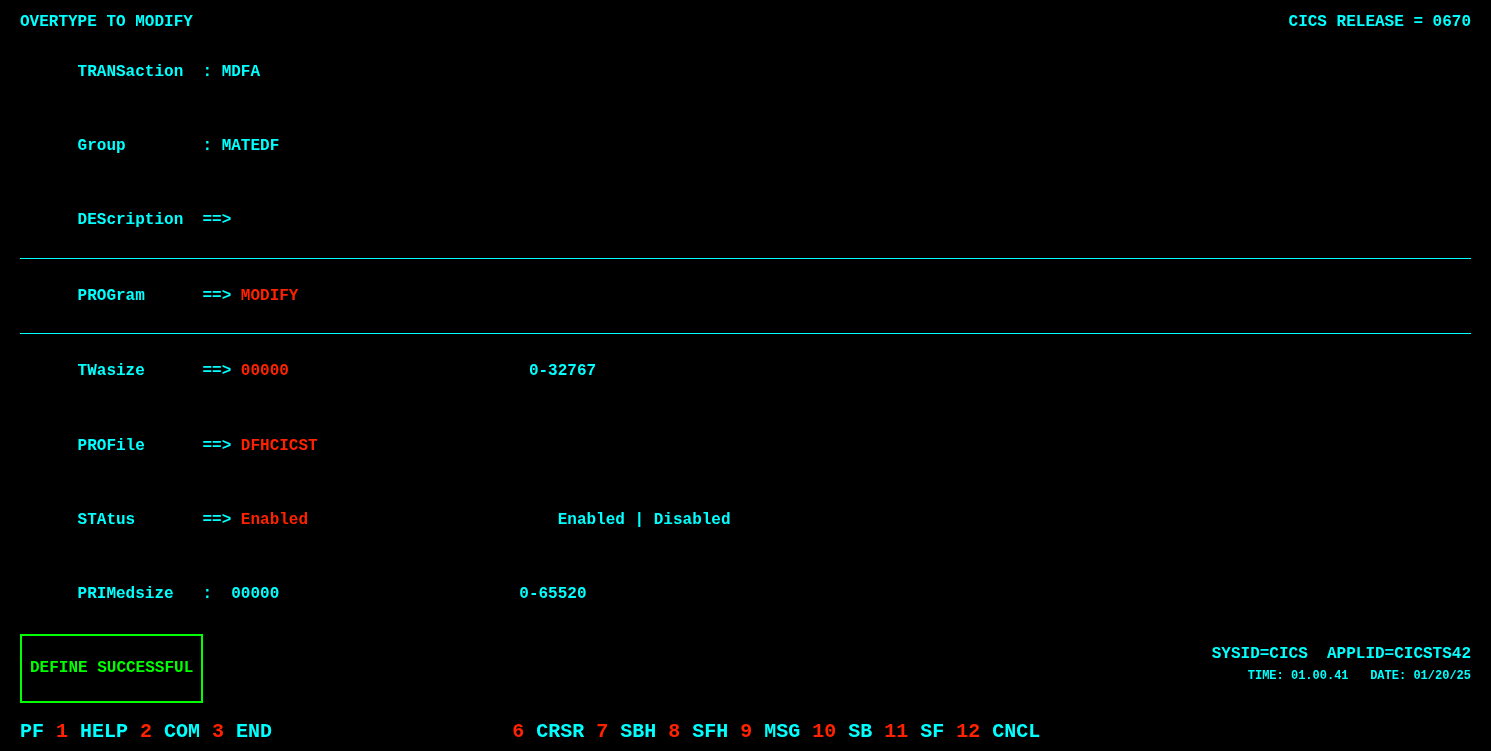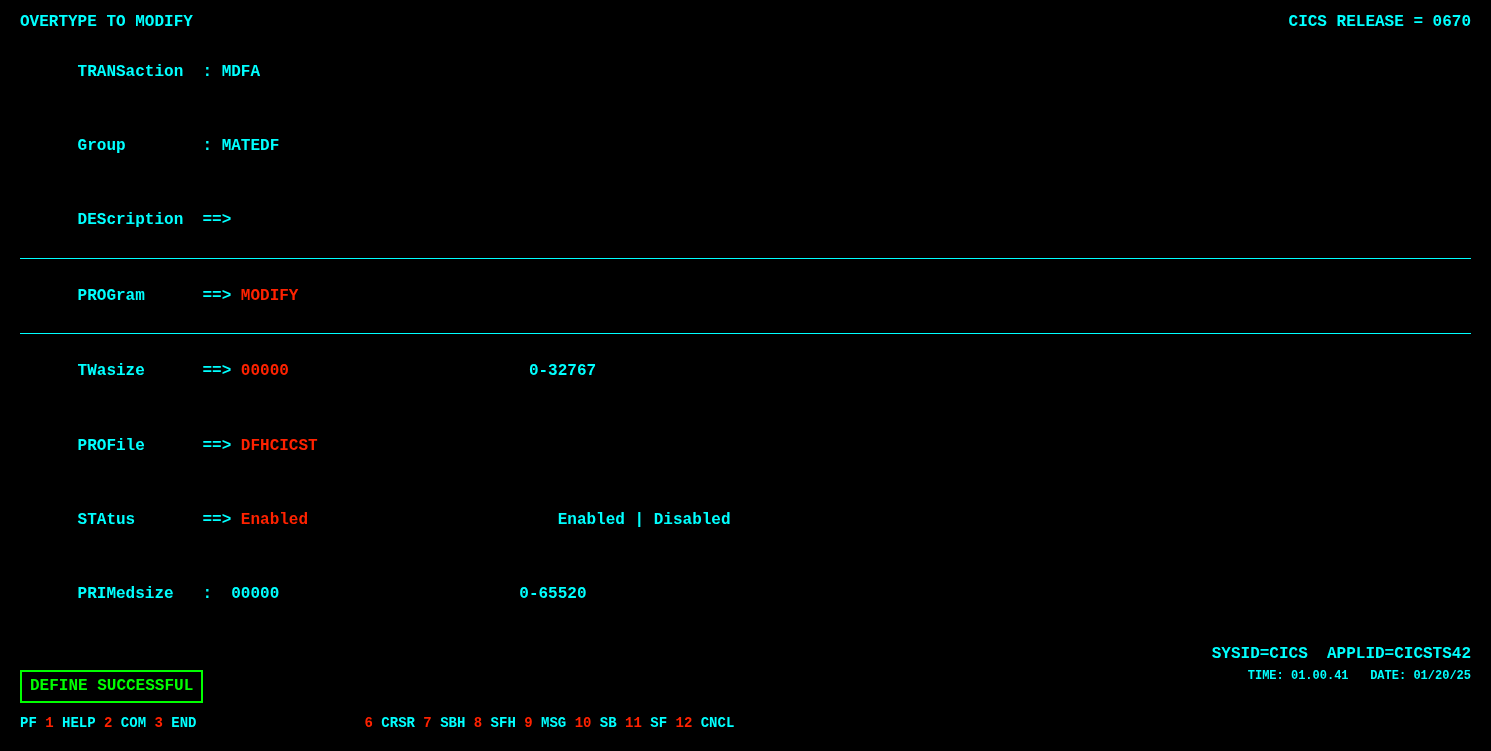--- a/index.html
+++ b/index.html
@@ -33,39 +33,39 @@
       white-space: pre;
       line-height: 1.55;
       font-size: 16px;
       font-weight: bold;
     }
     .define-success {
       position: absolute;
       bottom: 48px;
       left: 20px;
       border: 2px solid #00ff00;
-      padding: 2px 8px;
+      padding: 20px 8px;
       color: #00ff00;
       font-size: 16px;
       font-weight: bold;
       white-space: pre;
       line-height: 1.55;
     }
     .pf-bar {
       position: absolute;
       bottom: 0;
       left: 0;
       right: 0;
       height: 44px;
       background: #000;
       padding: 8px 20px;
       display: flex;
-      align-items: flex-start;
+      align-items: flex-end;
       white-space: pre;
-      font-size: 14px;
+      font-size: 20px;
       font-weight: bold;
       color: #00ffff;
     }
     .pf-bar span.red { color: #ff2200; }
     .sysid-line {
       position: absolute;
       bottom: 88px;
       right: 20px;
       white-space: pre;
       font-size: 16px;

